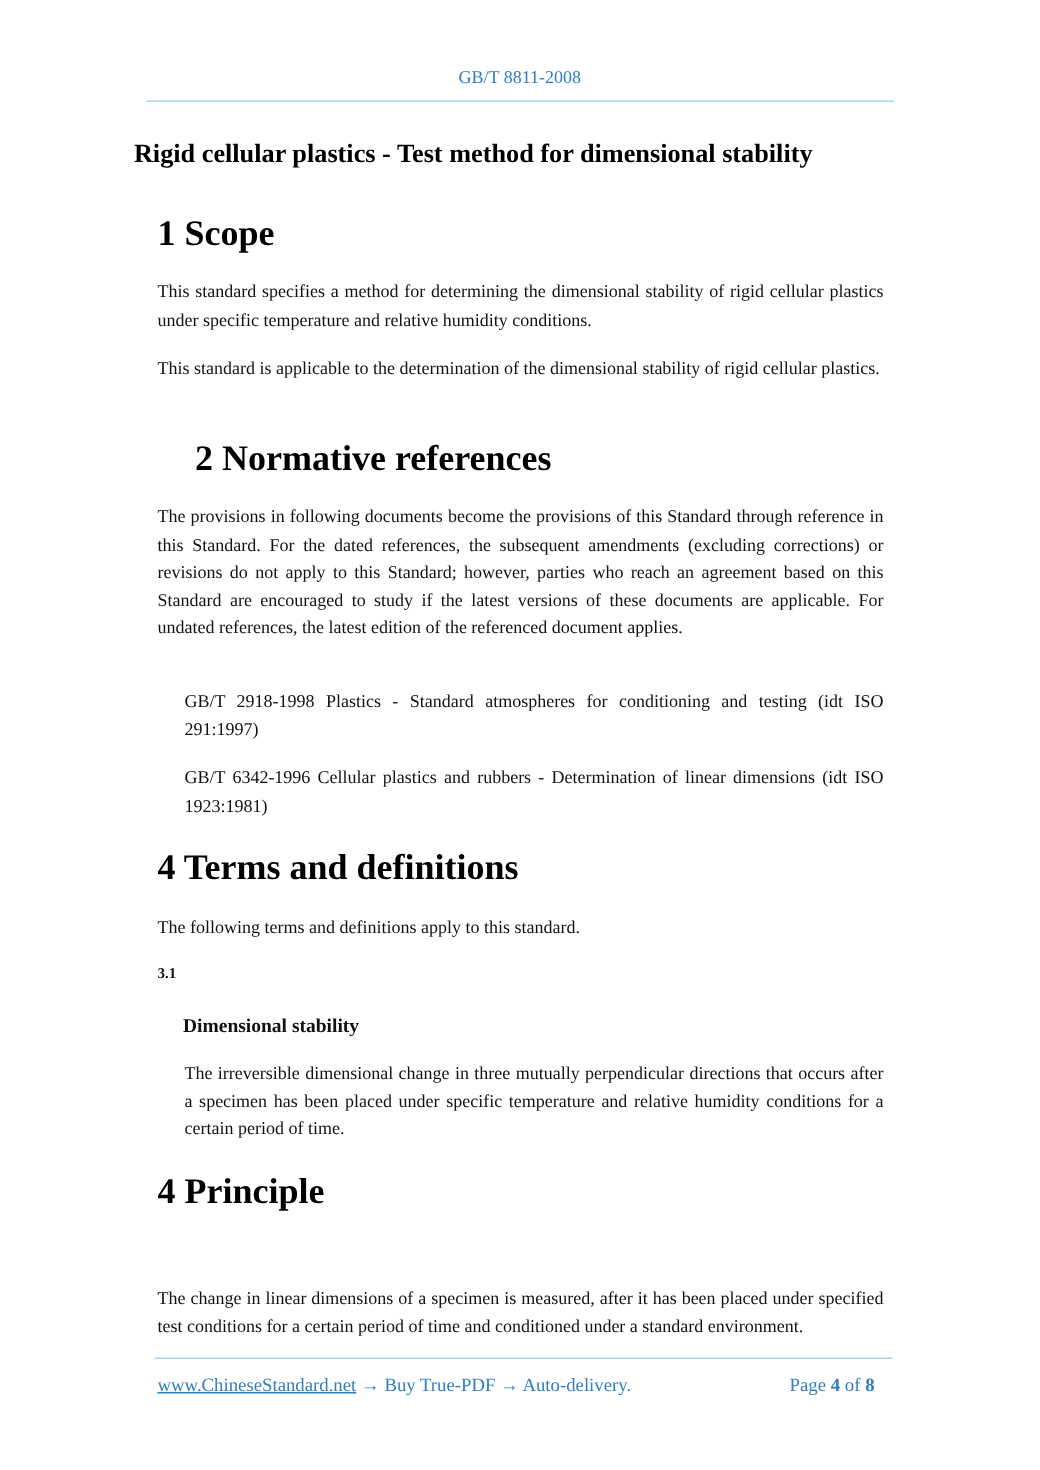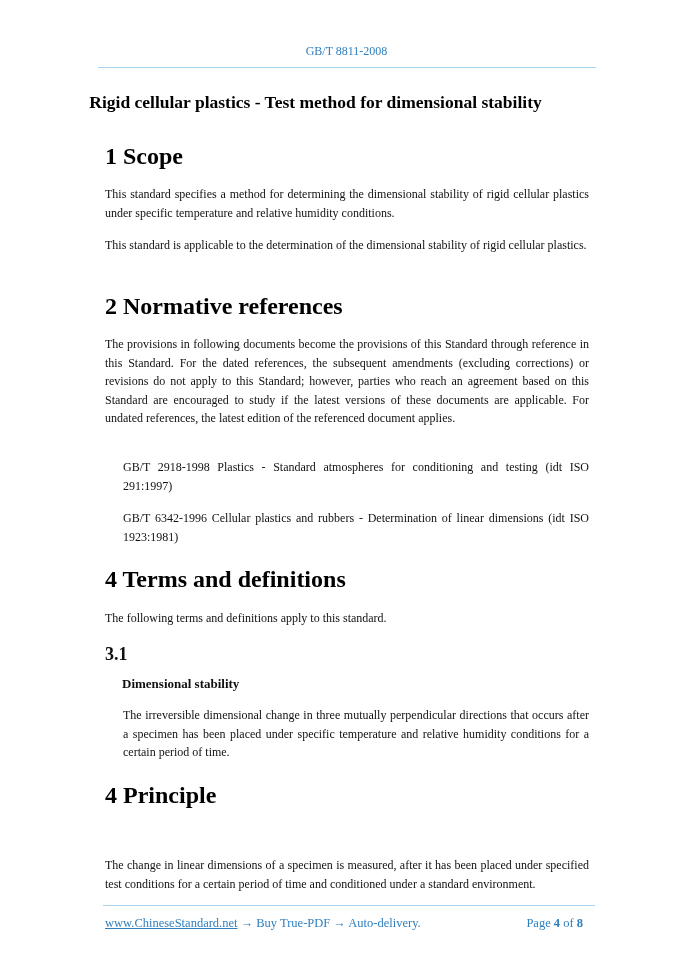--- a/index.html
+++ b/index.html
@@ -21,21 +21,21 @@
     font-weight: bold; font-size: 17.5px; color: #000;
   }
   .h1 {
     position: absolute; left: 105px; font-weight: bold; font-size: 24px; color: #000;
   }
   .para {
     position: absolute; left: 105px; width: 484px; font-size: 12px; line-height: 18.5px;
     text-align: justify; color: #111;
   }
   .para.indent { left: 123px; width: 466px; }
-  .term-num { position: absolute; left: 105px; font-weight: bold; font-size: 18px; }
+  .term-num { position: absolute; left: 105px; font-weight: bold; font-size: 10px; }
   .term-name { position: absolute; left: 122px; font-weight: bold; font-size: 13px; }
   .footer-rule {
     position: absolute; top: 905px; left: 103px; width: 492px; height: 1px;
     background: #a9d3ee;
   }
   .footer {
     position: absolute; top: 916px; left: 105px; width: 484px; font-size: 12.5px; color: #2f7fbf;
   }
   .footer a { color: #2f7fbf; text-decoration: underline; }
   .footer .page { position: absolute; right: 6px; top: 0; }
@@ -46,21 +46,21 @@
 
 <div class="header-code">GB/T 8811-2008</div>
 <div class="header-rule"></div>
 
 <div class="doc-title">Rigid cellular plastics - Test method for dimensional stability</div>
 
 <div class="h1" style="top:143px;">1 Scope</div>
 <div class="para" style="top:185px;">This standard specifies a method for determining the dimensional stability of rigid cellular plastics under specific temperature and relative humidity conditions.</div>
 <div class="para" style="top:236px;">This standard is applicable to the determination of the dimensional stability of rigid cellular plastics.</div>
 
-<div class="h1" style="top:293px;">2 Normative references</div>
+<div class="h1" style="top:293px;margin-left:25px;">2 Normative references</div>
 <div class="para" style="top:335px;">The provisions in following documents become the provisions of this Standard through reference in this Standard. For the dated references, the subsequent amendments (excluding corrections) or revisions do not apply to this Standard; however, parties who reach an agreement based on this Standard are encouraged to study if the latest versions of these documents are applicable. For undated references, the latest edition of the referenced document applies.</div>
 <div class="para indent" style="top:458px;">GB/T 2918-1998 Plastics - Standard atmospheres for conditioning and testing (idt ISO 291:1997)</div>
 <div class="para indent" style="top:509px;">GB/T 6342-1996 Cellular plastics and rubbers - Determination of linear dimensions (idt ISO 1923:1981)</div>
 
 <div class="h1" style="top:566px;">4 Terms and definitions</div>
 <div class="para" style="top:609px;">The following terms and definitions apply to this standard.</div>
 <div class="term-num" style="top:644px;">3.1</div>
 <div class="term-name" style="top:676px;">Dimensional stability</div>
 <div class="para indent" style="top:706px;">The irreversible dimensional change in three mutually perpendicular directions that occurs after a specimen has been placed under specific temperature and relative humidity conditions for a certain period of time.</div>
 

